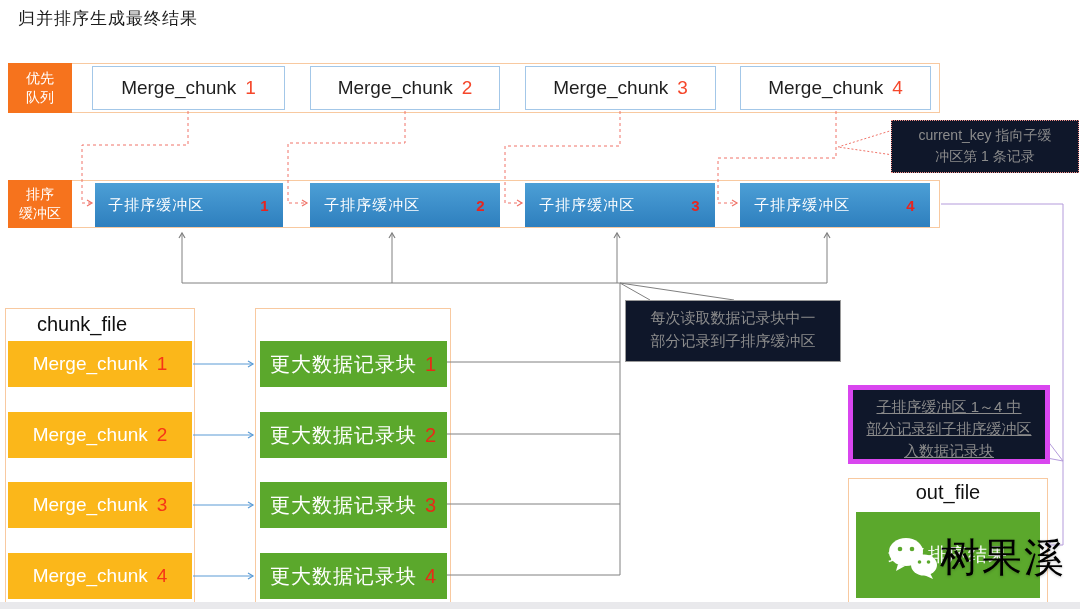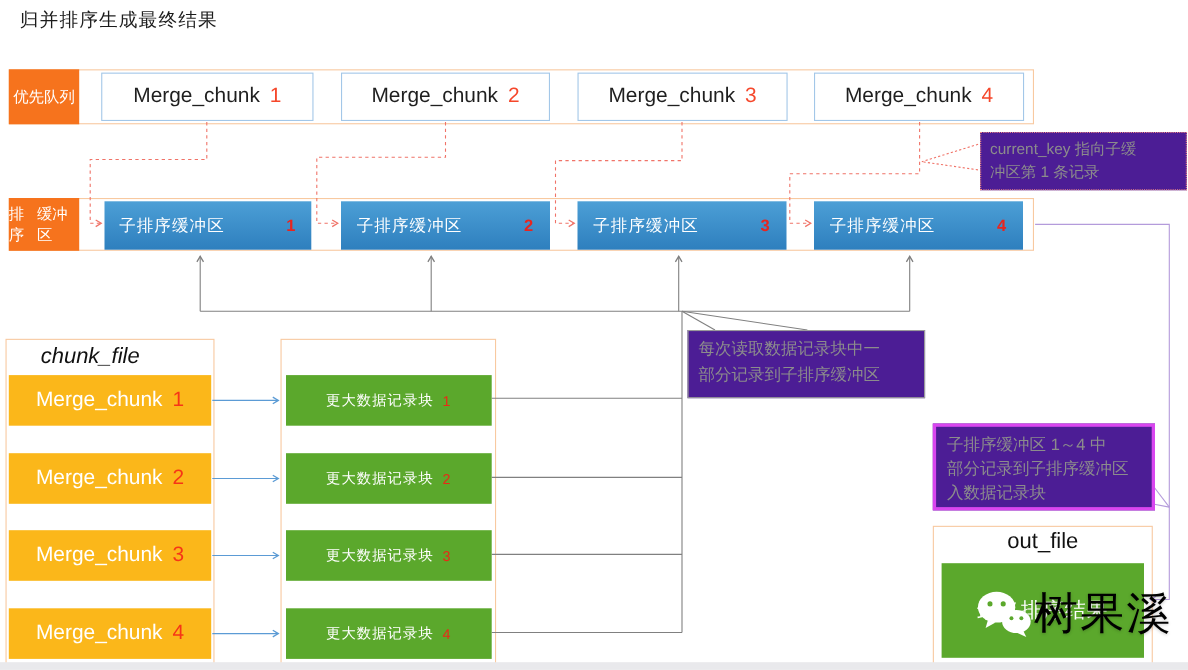--- a/index.html
+++ b/index.html
@@ -12,21 +12,21 @@
   .title {
     position:absolute; left:18px; top:7px;
     font-size:17px; color:#1b1b1b; letter-spacing:1px;
   }
   
   .row-container {
     position:absolute; border:1px solid #F8C9A0; background:transparent; z-index:1;
   }
   .row-label {
     position:absolute; width:64px; background:#F6731D; color:#fff;
-    display:flex; flex-direction:row; align-items:center; justify-content:center;
+    display:flex; flex-direction:column; align-items:center; justify-content:center;
     font-size:14px; line-height:1.35; z-index:3;
   }
   
   .mc-box {
     position:absolute; height:44px; background:#fff; border:1px solid #A3C7E8;
     display:flex; align-items:center; justify-content:center;
     font-size:19px; color:#1f1f1f; z-index:3;
   }
   .mc-box .num { color:#F5472B; margin-left:9px; }
   
@@ -47,37 +47,37 @@
   }
   .amber-box {
     position:absolute; width:184px; height:46px; background:#FBB71A;
     display:flex; align-items:center; justify-content:center;
     font-size:19px; color:#fff; z-index:3;
   }
   .amber-box .num { color:#F63517; margin-left:9px; }
   .green-box {
     position:absolute; width:187px; height:46px; background:#5BA82C;
     display:flex; align-items:center; justify-content:center;
-    font-size:13px; color:#fff; z-index:3; letter-spacing:1px;
+    font-size:20px; color:#fff; z-index:3; letter-spacing:1px;
   }
   .green-box .num { color:#E82A17; margin-left:8px; }
   
-  .anno { position:absolute; background:#4c1d95; color:#8C8C8C; z-index:4; }
+  .anno { position:absolute; background:#0f172a; color:#8C8C8C; z-index:4;text-align:center; }
   .anno span { display:block; }
   .anno-currentkey {
     left:891px; top:120px; width:188px; height:53px;
     border:1px dotted #F08C85; font-size:14px; line-height:1.5; padding:4px 8px;
   }
   .anno-read {
     left:625px; top:300px; width:216px; height:62px;
     border:1px solid #9a9a9a; font-size:15px; line-height:1.55; padding:5px 9px;
   }
   .anno-merge {
     left:848px; top:385px; width:202px; height:79px;
-    border:3px solid #d946ef; font-size:15px; line-height:1.45; padding:6px 10px;
+    border:5px solid #d946ef; font-size:15px; line-height:1.45; padding:6px 10px;text-decoration:underline;
   }
   
   .out-result {
     position:absolute; left:856px; top:512px; width:184px; height:86px;
     background:#5BA82C; display:flex; align-items:center; justify-content:center;
     font-size:19px; color:#fff; z-index:3; letter-spacing:1px;
   }
   
   svg.connectors { position:absolute; left:0; top:0; z-index:2; }
   
@@ -198,21 +198,21 @@
     <span>子排序缓冲区</span>
     <span class="num">4</span>
   </div>
 
   <div class="anno anno-currentkey">
     <span>current_key 指向子缓</span>
     <span>冲区第 1 条记录</span>
   </div>
 
   <div class="panel" style="left:5px;top:308px;width:190px;height:296px;"></div>
-  <div class="panel-title" style="left:5px;top:313px;width:154px;font-style:italic;">chunk_file</div>
+  <div class="panel-title" style="left:5px;top:313px;width:154px;">chunk_file</div>
   <div class="amber-box" style="left:8px;top:341px;">
     <span>Merge_chunk</span>
     <span class="num">1</span>
   </div>
   <div class="amber-box" style="left:8px;top:412px;">
     <span>Merge_chunk</span>
     <span class="num">2</span>
   </div>
   <div class="amber-box" style="left:8px;top:482px;">
     <span>Merge_chunk</span>

